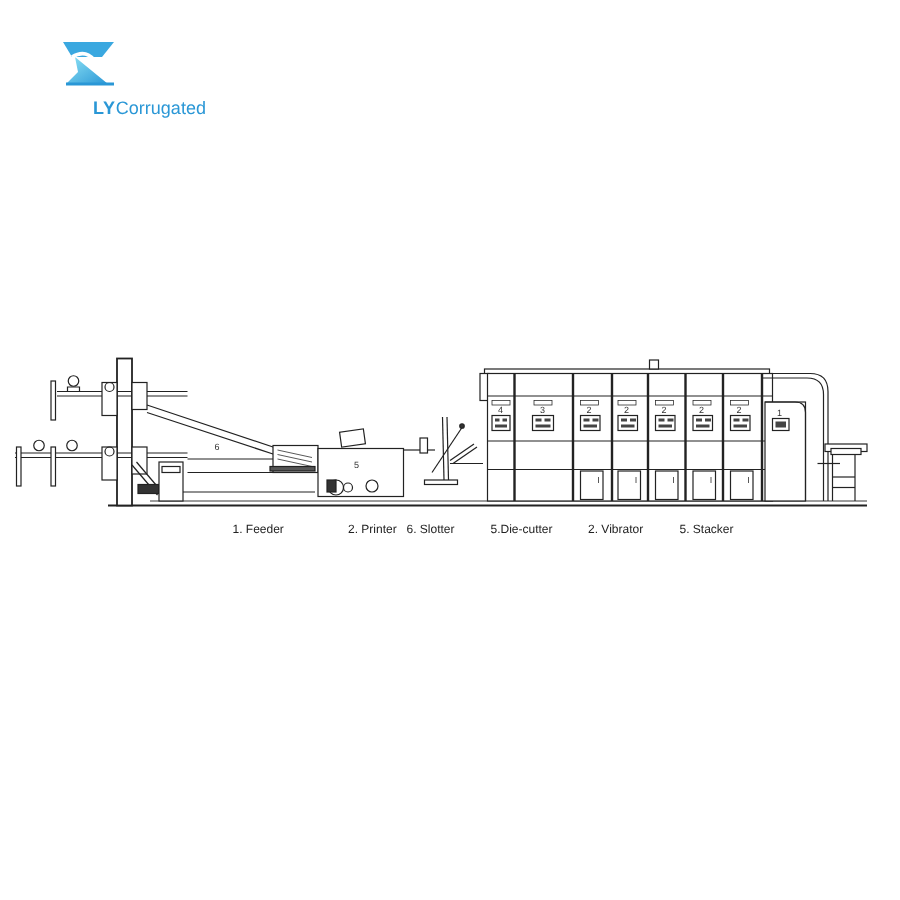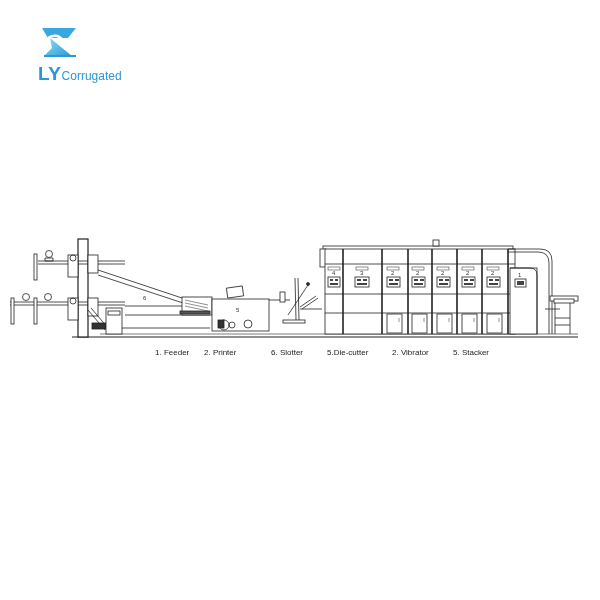--- a/index.html
+++ b/index.html
@@ -1,20 +1,20 @@
 <!DOCTYPE html>
 <html><head>
 <meta charset="utf-8">
 <style>
   html, body { margin:0; padding:0; background:#ffffff; }
   body { width:600px; height:600px; position:relative; overflow:hidden; font-family:"Liberation Sans", sans-serif; }
   .logo { position:absolute; left:38px; top:26px; width:110px; height:60px; }
   .logo-mark { position:absolute; left:0; top:0; width:44px; height:32px; }
   .logo-text { position:absolute; left:0; top:37px; white-space:nowrap; color:#2a97d6; }
-  .logo-text .ly { font-size:19px; font-weight:bold; letter-spacing:0.5px; }
+  .logo-text .ly { font-size:12px; font-weight:bold; letter-spacing:0.5px;margin-left:24px; }
   .logo-text .co { font-size:12px; }
   .diagram { position:absolute; left:0; top:0; width:600px; height:600px; }
   .labels { position:absolute; left:0; top:348px; width:600px; height:14px;margin-left:12px; }
   .lbl { position:absolute; top:0; font-size:8px; color:#222; white-space:nowrap; }
   .num { font-size:6px; fill:#333; font-family:"Liberation Sans", sans-serif; }
 </style>
 </head>
 <body>
 
 <div class="logo">
@@ -218,18 +218,18 @@
     <line x1="555" y1="303" x2="555" y2="334"></line>
     <line x1="570" y1="303" x2="570" y2="334"></line>
     <line x1="555" y1="318" x2="570" y2="318"></line>
     <line x1="555" y1="325" x2="570" y2="325"></line>
     <line x1="545" y1="309" x2="560" y2="309"></line>
   </g>
 </svg>
 
 <div class="labels">
   <span class="lbl" style="left:143px">1. Feeder</span>
-  <span class="lbl" style="left:192px">2. Printer</span>
+  <span class="lbl" style="left:220px">2. Printer</span>
   <span class="lbl" style="left:259px">6. Slotter</span>
   <span class="lbl" style="left:315px">5.Die-cutter</span>
   <span class="lbl" style="left:380px">2. Vibrator</span>
   <span class="lbl" style="left:441px">5. Stacker</span>
 </div>
 
 </body></html>

